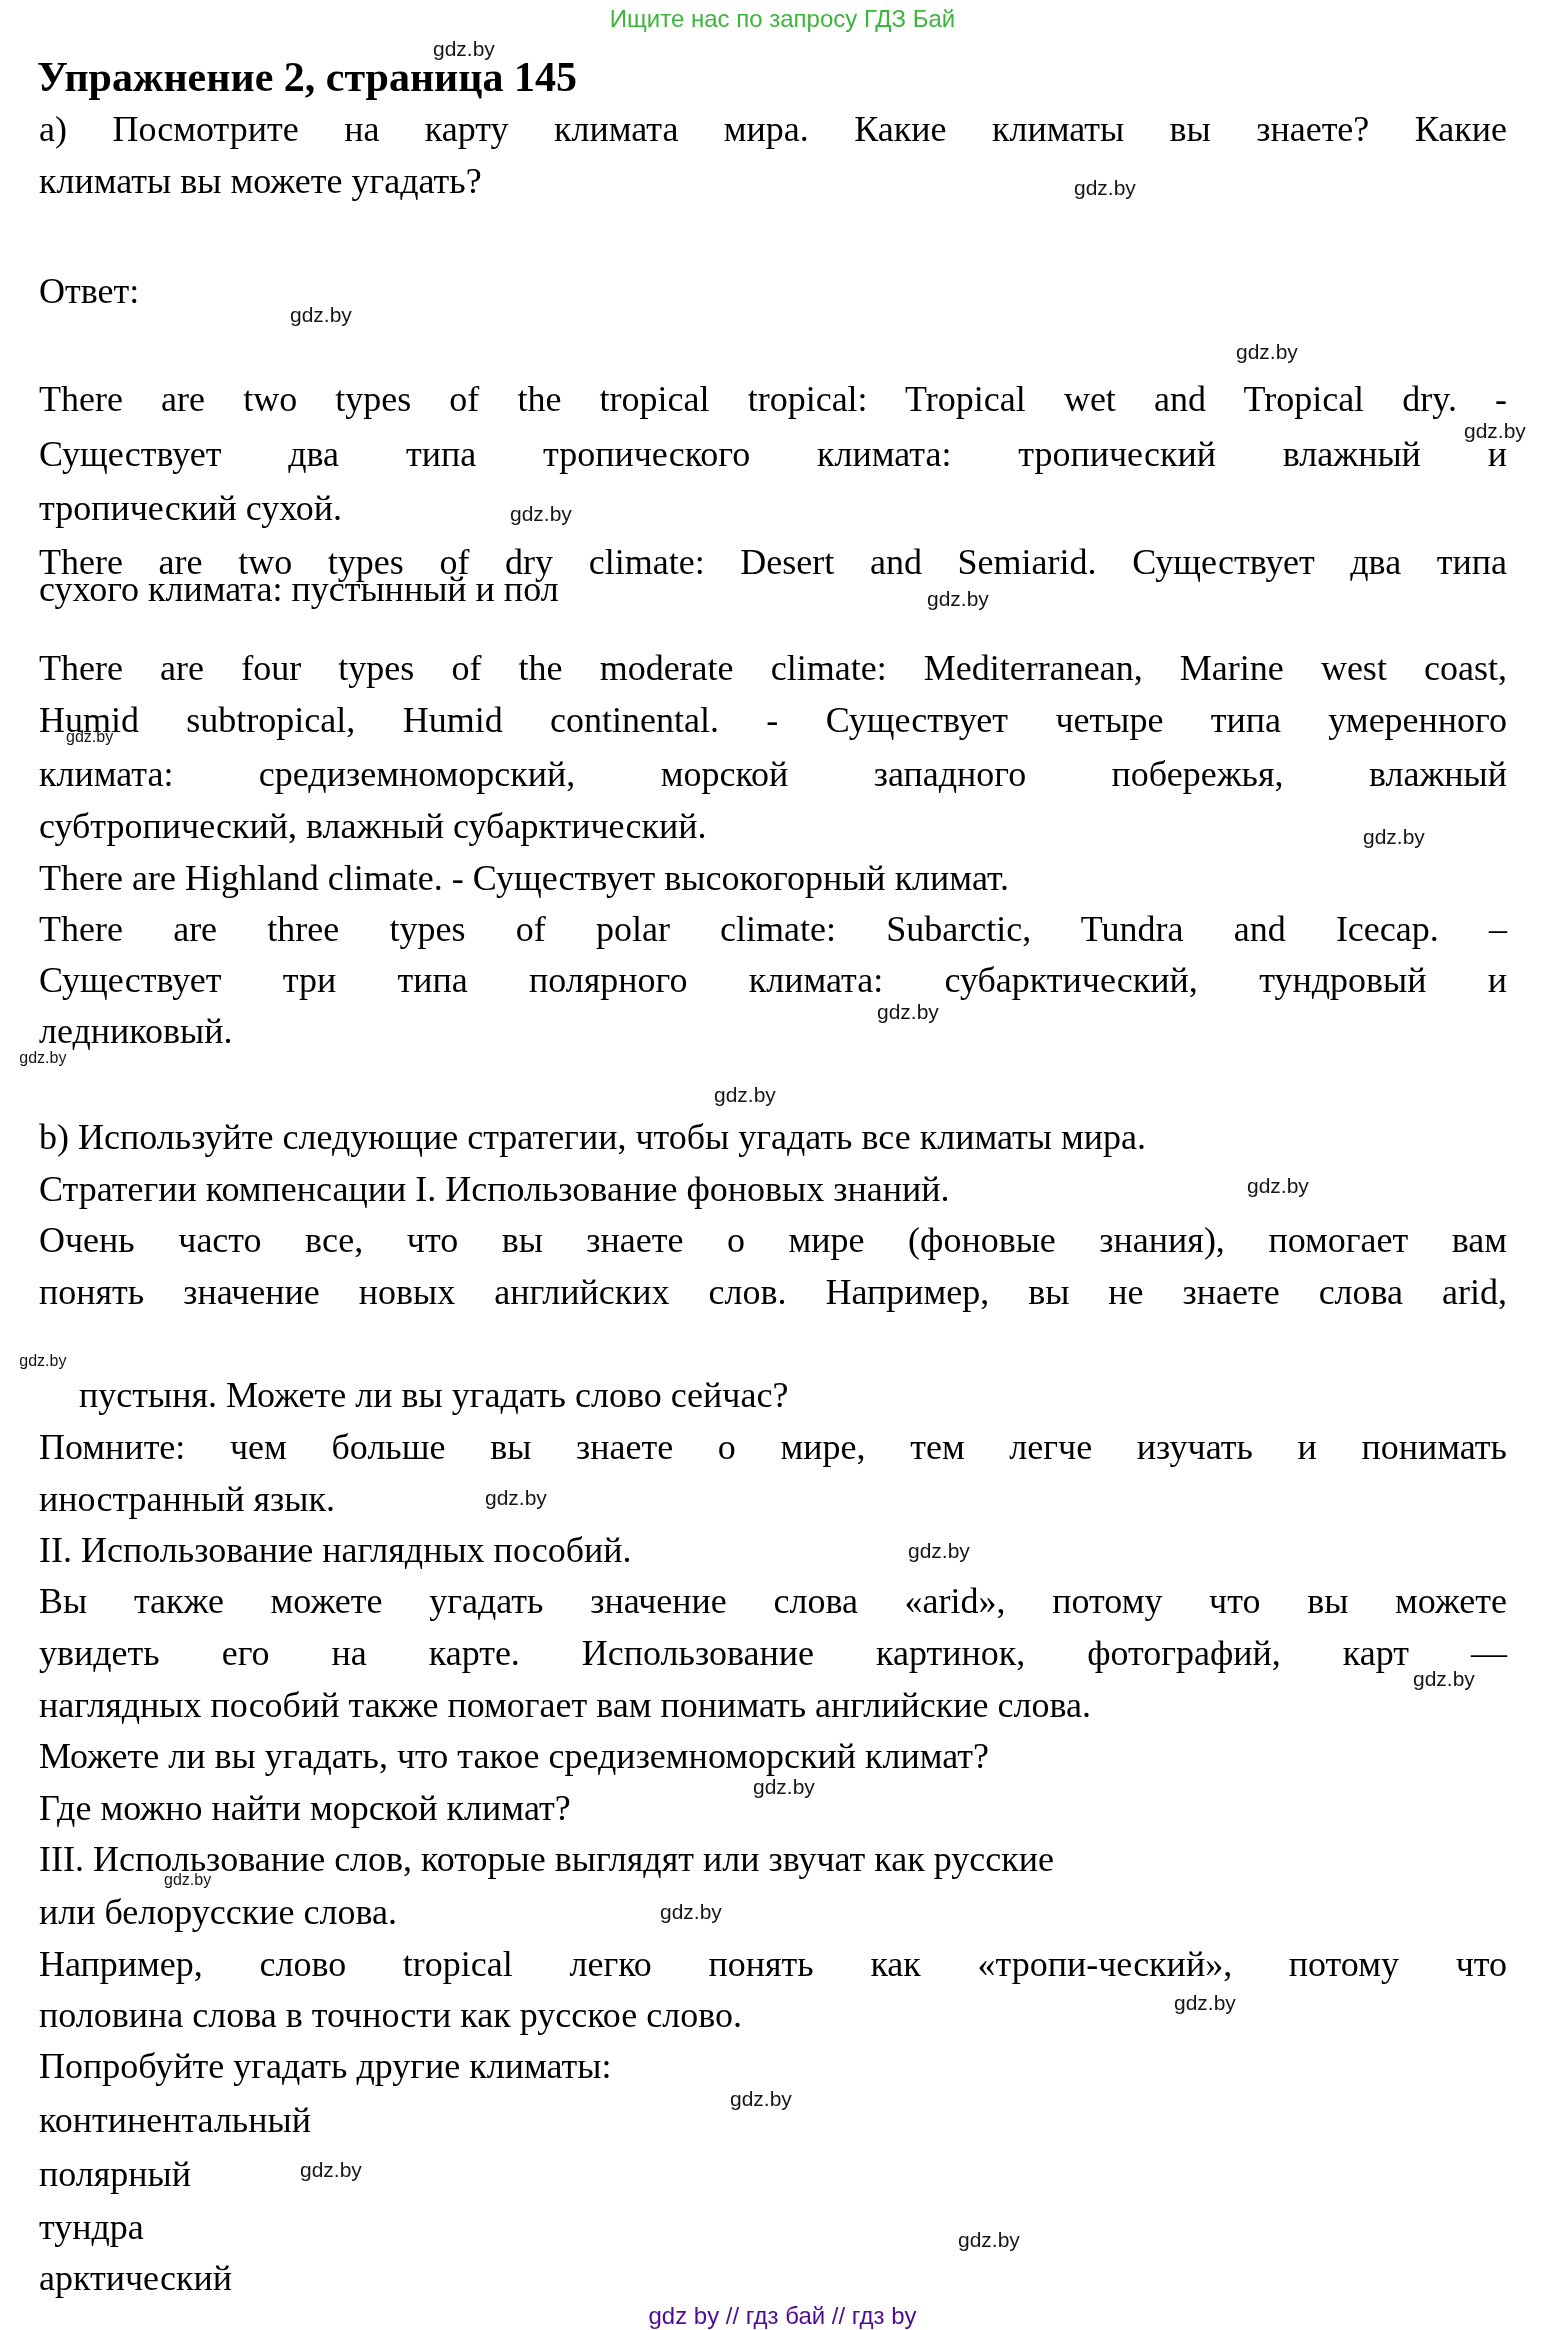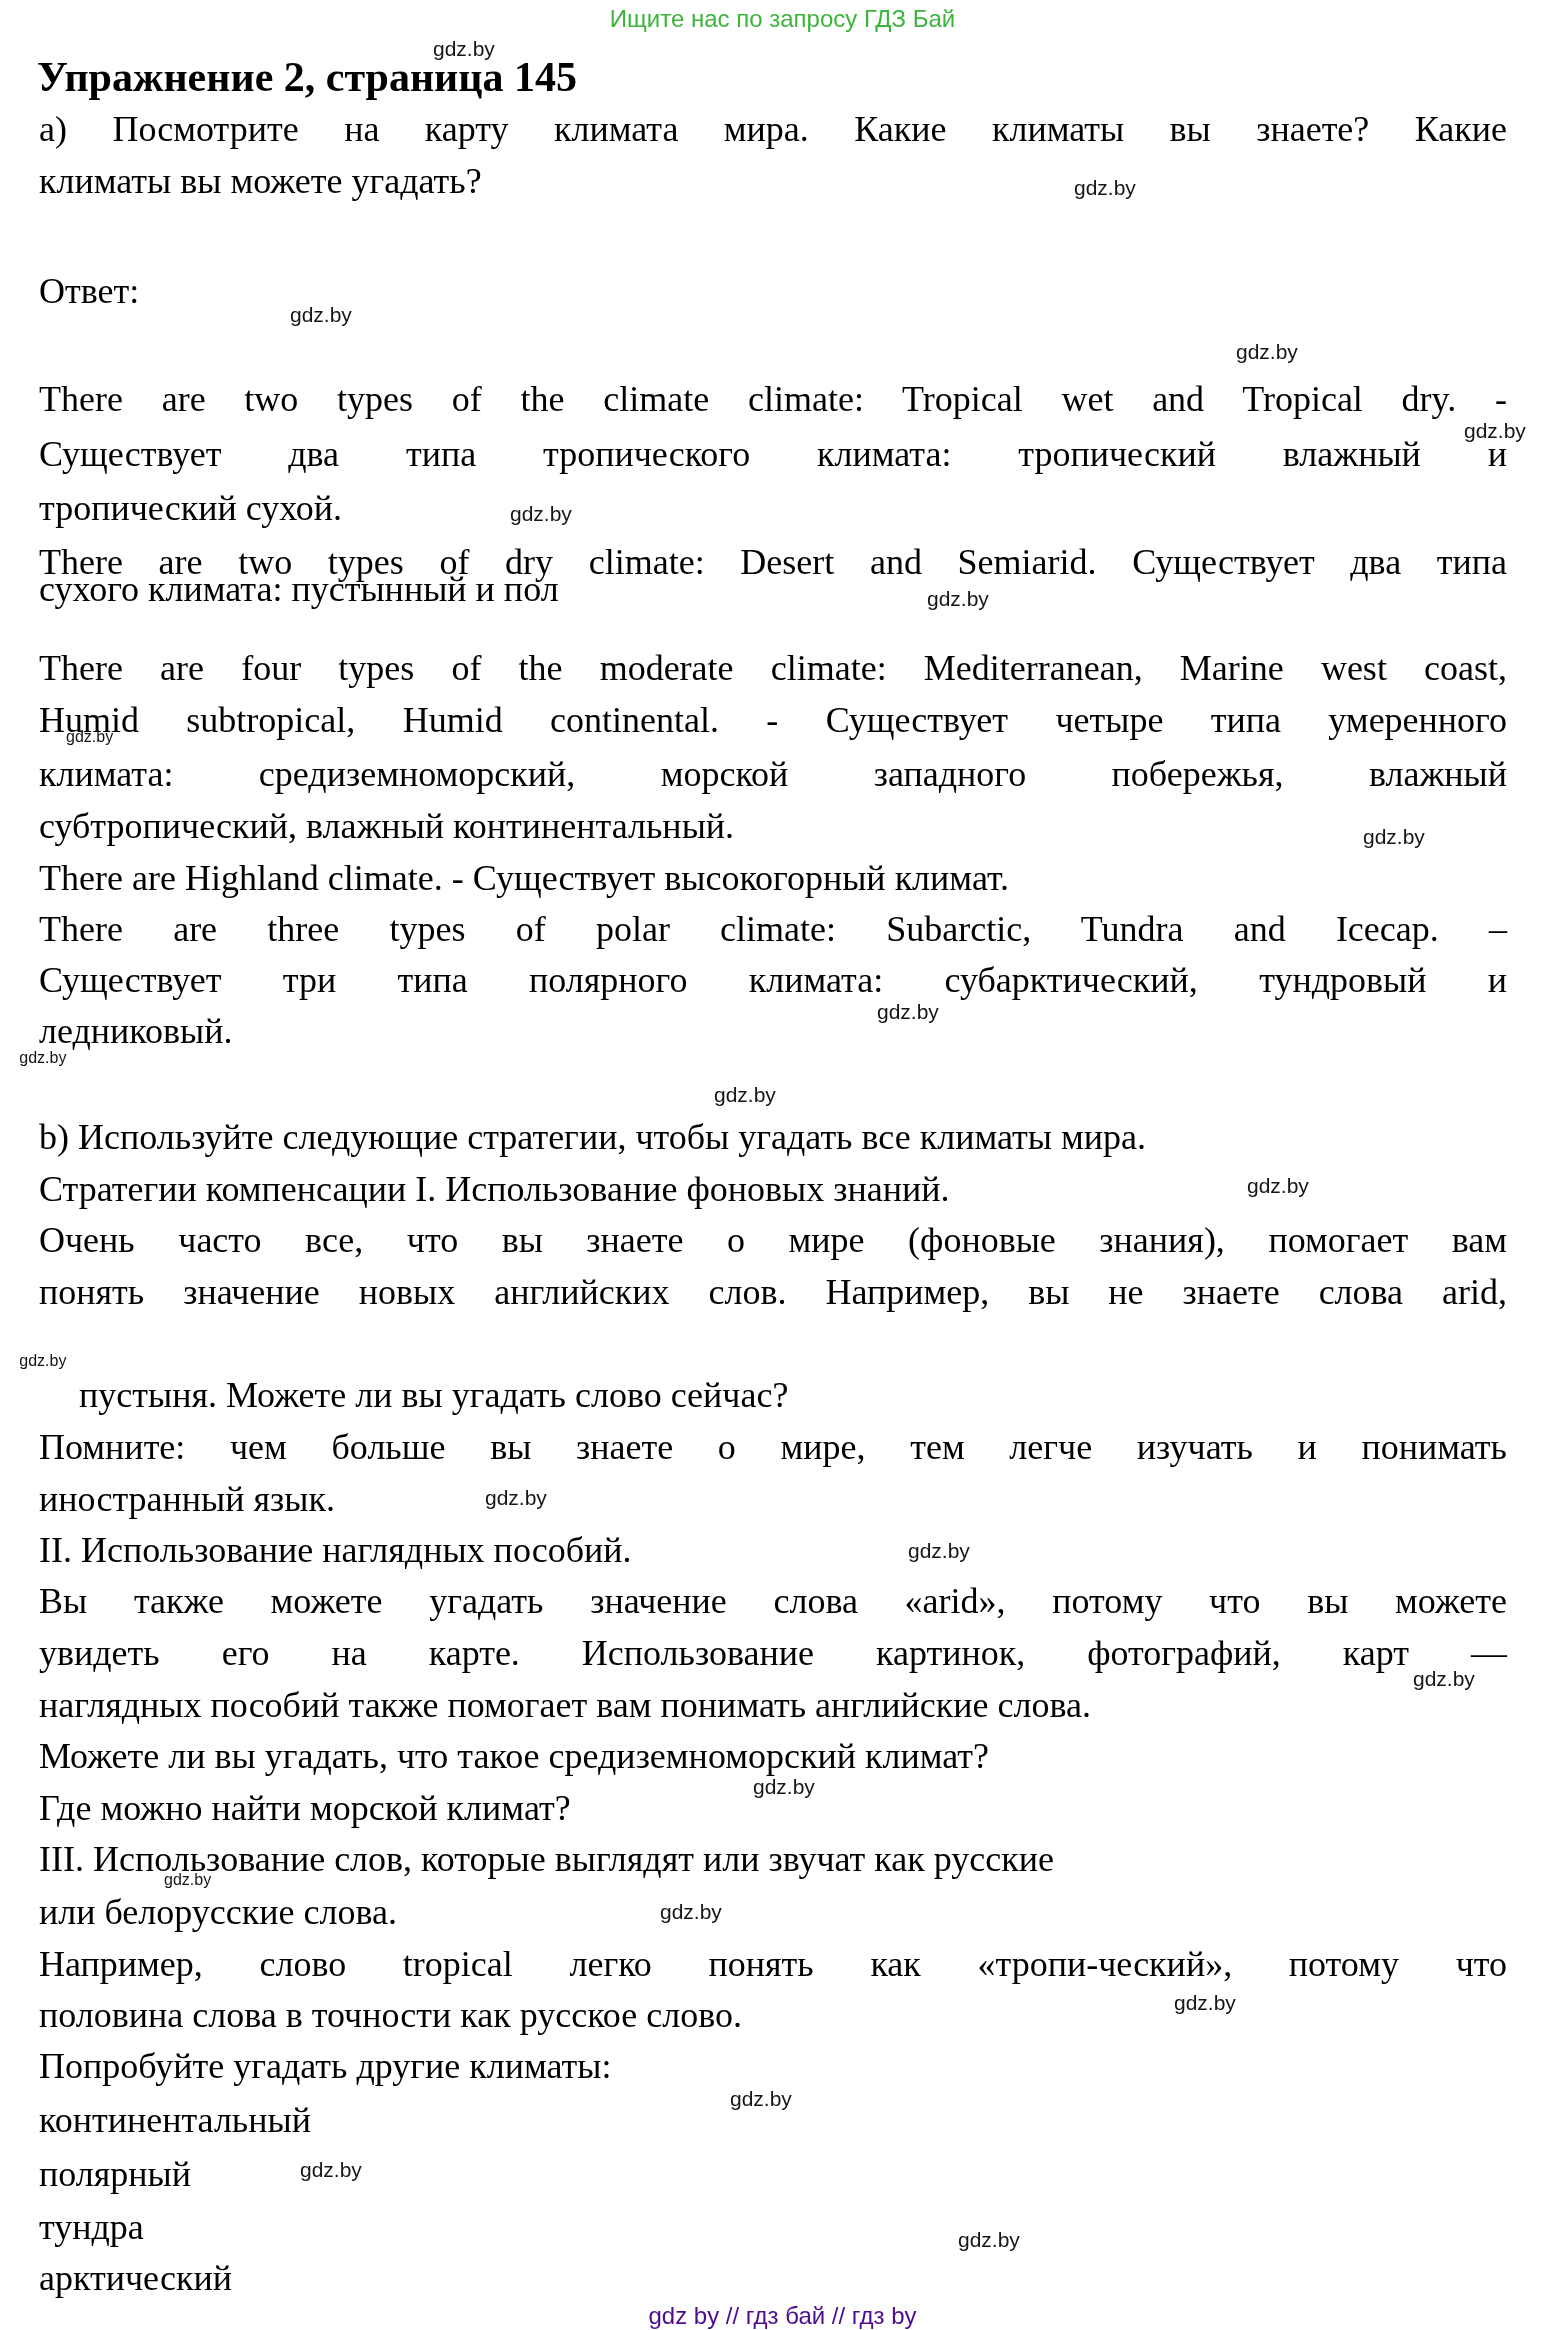--- a/index.html
+++ b/index.html
@@ -40,35 +40,35 @@
   <div class="title">Упражнение 2, страница 145</div>
 
   <div class="ln j" style="top:108px;">а) Посмотрите на карту климата мира. Какие климаты вы знаете? Какие</div>
   <div class="ln" style="top:160px;">климаты вы можете угадать?</div>
   <span class="wm" style="left:1074px; top:176px;">gdz.by</span>
 
   <div class="ln" style="top:270px;">Ответ:</div>
   <span class="wm" style="left:290px;  top:303px;">gdz.by</span>
   <span class="wm" style="left:1236px; top:340px;">gdz.by</span>
 
-  <div class="ln j" style="top:378px;">There are two types of the climate climate: Tropical wet and Tropical dry. -</div>
+  <div class="ln j" style="top:378px;">There are two types of the tropical tropical: Tropical wet and Tropical dry. -</div>
   <span class="wm" style="left:1464px; top:419px;">gdz.by</span>
   <div class="ln j" style="top:433px;">Существует два типа тропического климата: тропический влажный и</div>
   <div class="ln" style="top:487px;">тропический сухой.</div>
   <span class="wm" style="left:510px;  top:502px;">gdz.by</span>
 
   <div class="ln j" style="top:541px;">There are two types of dry climate: Desert and Semiarid. Существует два типа</div>
   <div class="ln" style="top:568px;">сухого климата: пустынный и пол</div>
   <span class="wm" style="left:927px; top:587px;">gdz.by</span>
 
   <div class="ln j" style="top:647px;">There are four types of the moderate climate: Mediterranean, Marine west coast,</div>
   <div class="ln j" style="top:699px;">Humid subtropical, Humid continental. - Существует четыре типа умеренного</div>
   <span class="wm sm" style="left:66px; top:728px;">gdz.by</span>
   <div class="ln j" style="top:753px;">климата: средиземноморский, морской западного побережья, влажный</div>
-  <div class="ln" style="top:805px;">субтропический, влажный континентальный.</div>
+  <div class="ln" style="top:805px;">субтропический, влажный субарктический.</div>
   <span class="wm" style="left:1363px; top:825px;">gdz.by</span>
 
   <div class="ln" style="top:857px;">There are Highland climate. - Существует высокогорный климат.</div>
 
   <div class="ln j" style="top:908px;">There are three types of polar climate: Subarctic, Tundra and Icecap. –</div>
   <div class="ln j" style="top:959px;">Существует три типа полярного климата: субарктический, тундровый и</div>
   <div class="ln" style="top:1010px;">ледниковый.</div>
   <span class="wm" style="left:877px; top:1000px;">gdz.by</span>
   <span class="wm sm" style="left:19.3px; top:1049px;">gdz.by</span>
   <span class="wm" style="left:714px;  top:1083px;">gdz.by</span>

